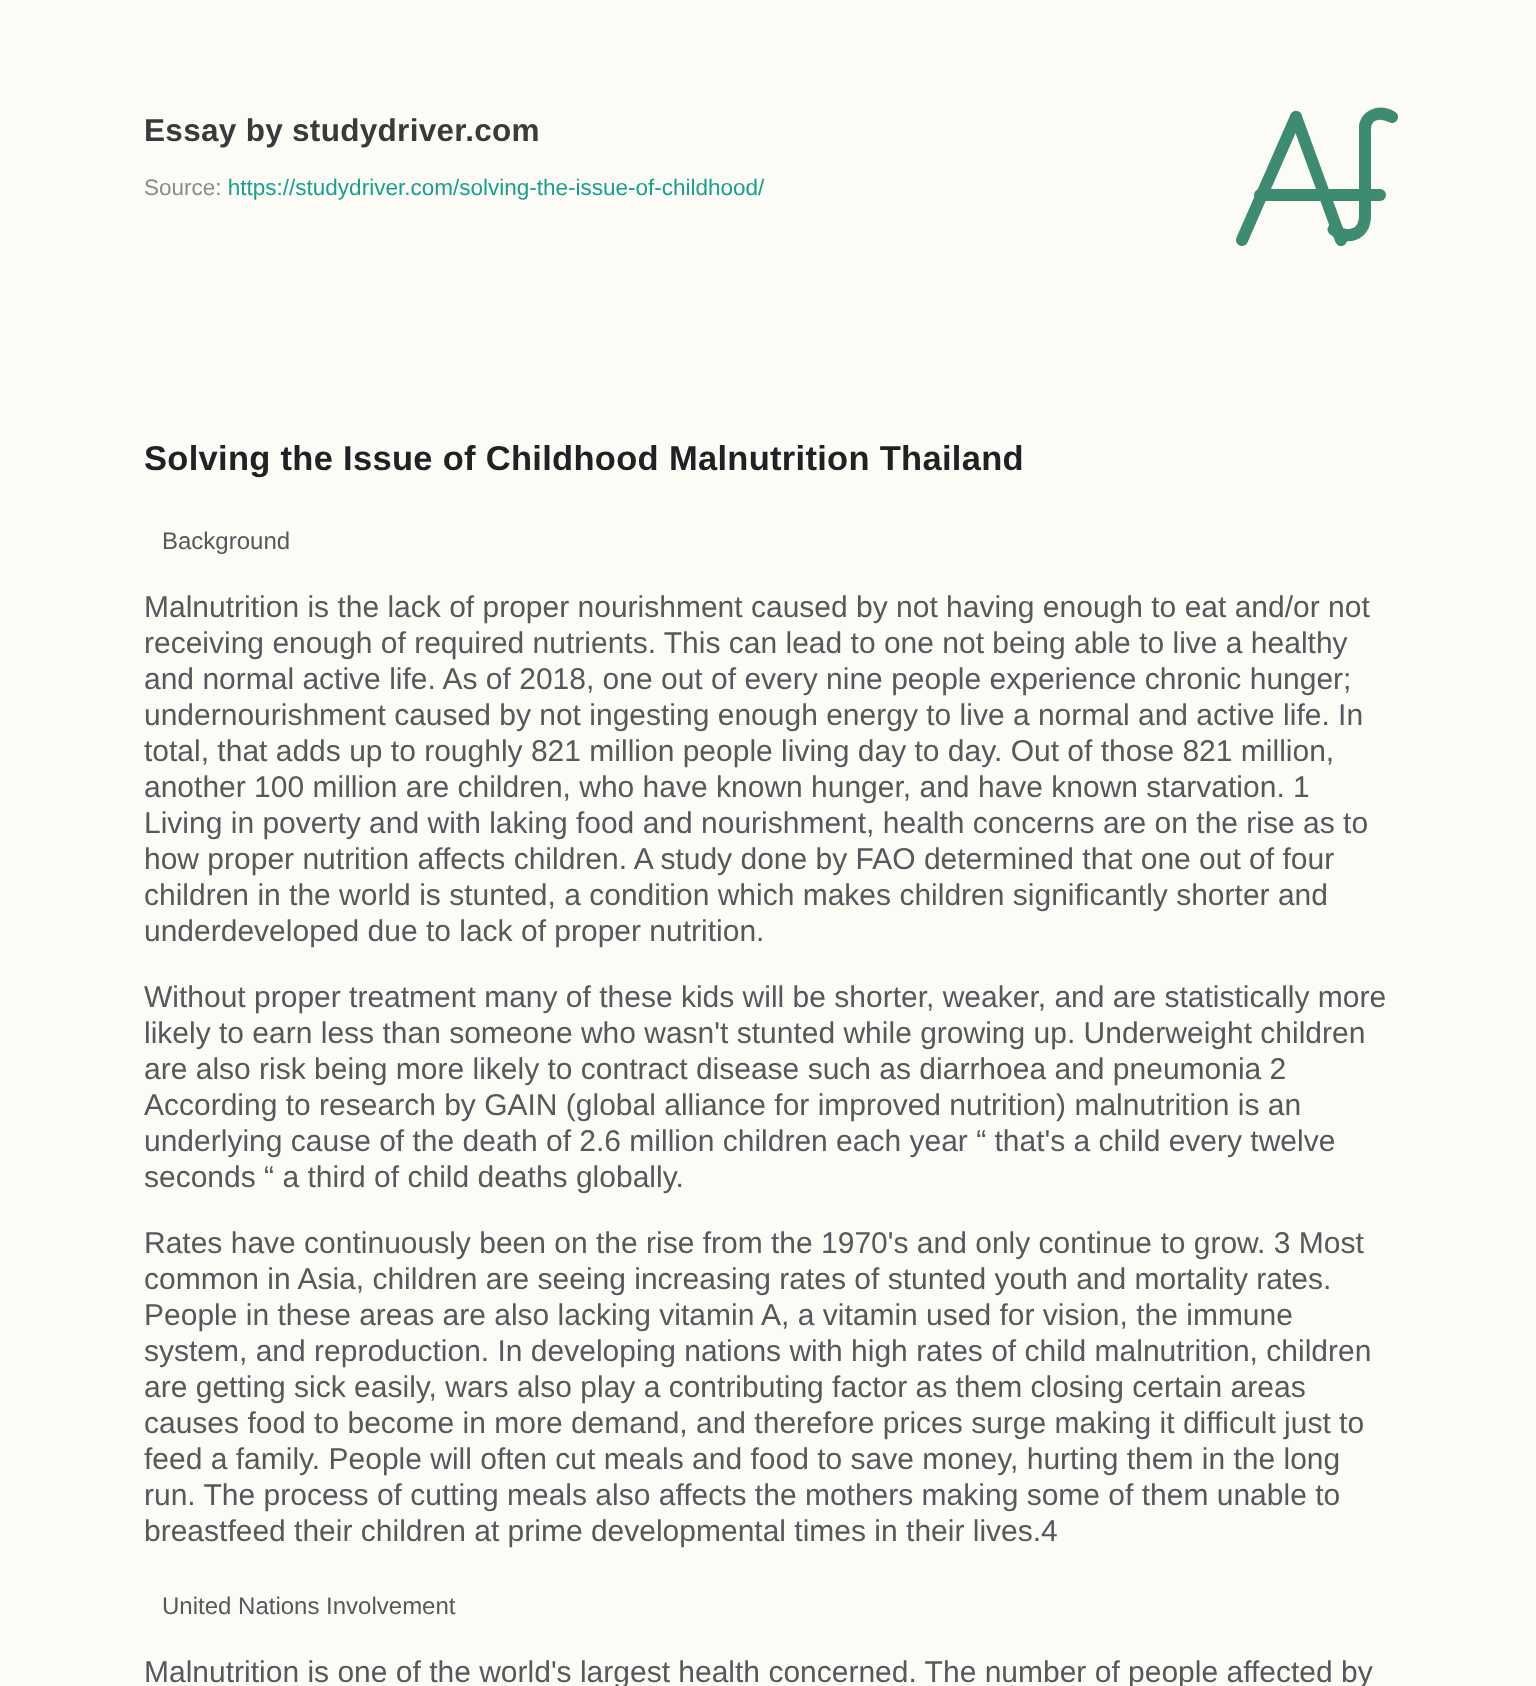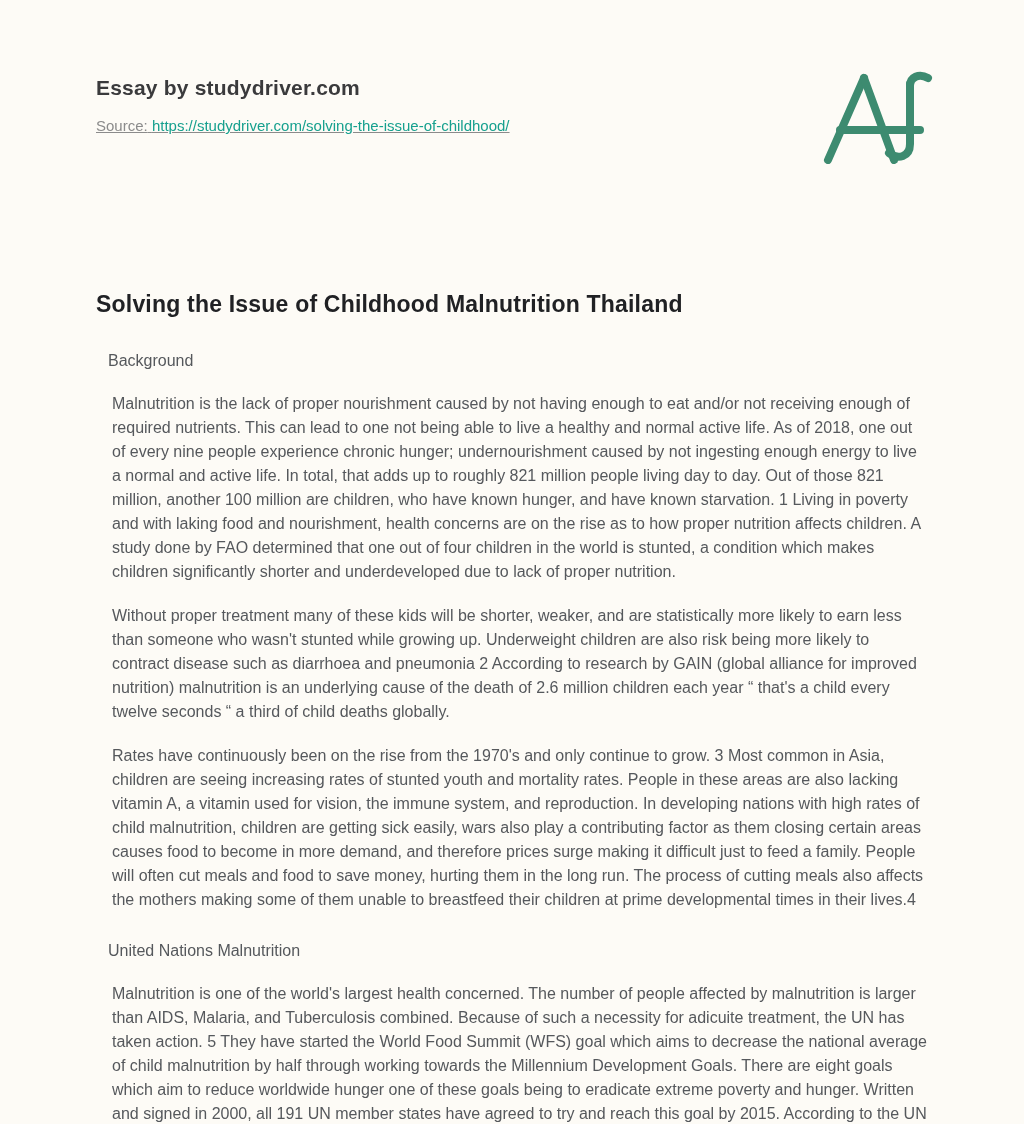--- a/index.html
+++ b/index.html
@@ -30,21 +30,20 @@
   .byline {
     font-size: 21px;
     font-weight: 700;
     color: #3a3a3c;
     letter-spacing: 0.2px;
   }
   .source-line {
     margin-top: 17px;
     font-size: 15px;
     color: #8b8b8b;
-    text-decoration: underline;
   }
   .source-url {
     color: #16a08e;
     text-decoration: none;
     cursor: pointer;
   }
   .logo {
     margin-top: -6px;
     margin-right: -10px;
     color: #3d8b70;
@@ -58,22 +57,22 @@
     letter-spacing: 0.2px;
   }
   .section-heading {
     margin: 28px 0 0 12px;
     font-size: 16px;
     line-height: 22px;
     font-weight: 400;
     color: #55585c;
   }
   .body-para {
-    margin: 20px 0 0 16px;
-    font-size: 16px;
+    margin: 20px 0 0 0;
+    font-size: 20px;
     line-height: 24px;
     color: #55585c;
   }
 </style>
 </head>
 <body>
 
 <div class="page">
 
   <div class="header">
@@ -98,17 +97,17 @@
   </div>
 
   <h1 class="title">Solving the Issue of Childhood Malnutrition Thailand</h1>
 
   <div class="section-heading">Background</div>
 
   <p class="body-para">Malnutrition is the lack of proper nourishment caused by not having enough to eat and/or not receiving enough of required nutrients. This can lead to one not being able to live a healthy and normal active life. As of 2018, one out of every nine people experience chronic hunger; undernourishment caused by not ingesting enough energy to live a normal and active life. In total, that adds up to roughly 821 million people living day to day. Out of those 821 million, another 100 million are children, who have known hunger, and have known starvation. 1 Living in poverty and with laking food and nourishment, health concerns are on the rise as to how proper nutrition affects children. A study done by FAO determined that one out of four children in the world is stunted, a condition which makes children significantly shorter and underdeveloped due to lack of proper nutrition.</p>
   <p class="body-para">Without proper treatment many of these kids will be shorter, weaker, and are statistically more likely to earn less than someone who wasn't stunted while growing up. Underweight children are also risk being more likely to contract disease such as diarrhoea and pneumonia 2 According to research by GAIN (global alliance for improved nutrition) malnutrition is an underlying cause of the death of 2.6 million children each year “ that's a child every twelve seconds “ a third of child deaths globally.</p>
   <p class="body-para">Rates have continuously been on the rise from the 1970's and only continue to grow. 3 Most common in Asia, children are seeing increasing rates of stunted youth and mortality rates. People in these areas are also lacking vitamin A, a vitamin used for vision, the immune system, and reproduction. In developing nations with high rates of child malnutrition, children are getting sick easily, wars also play a contributing factor as them closing certain areas causes food to become in more demand, and therefore prices surge making it difficult just to feed a family. People will often cut meals and food to save money, hurting them in the long run. The process of cutting meals also affects the mothers making some of them unable to breastfeed their children at prime developmental times in their lives.4</p>
 
-  <div class="section-heading">United Nations Malnutrition</div>
+  <div class="section-heading">United Nations Involvement</div>
 
   <p class="body-para">Malnutrition is one of the world's largest health concerned. The number of people affected by malnutrition is larger than AIDS, Malaria, and Tuberculosis combined. Because of such a necessity for adicuite treatment, the UN has taken action. 5 They have started the World Food Summit (WFS) goal which aims to decrease the national average of child malnutrition by half through working towards the Millennium Development Goals. There are eight goals which aim to reduce worldwide hunger one of these goals being to eradicate extreme poverty and hunger. Written and signed in 2000, all 191 UN member states have agreed to try and reach this goal by 2015. According to the UN document of human rights (UDHR) made in 1948, everyone has th</p>
 
 </div>
 
 </body></html>

